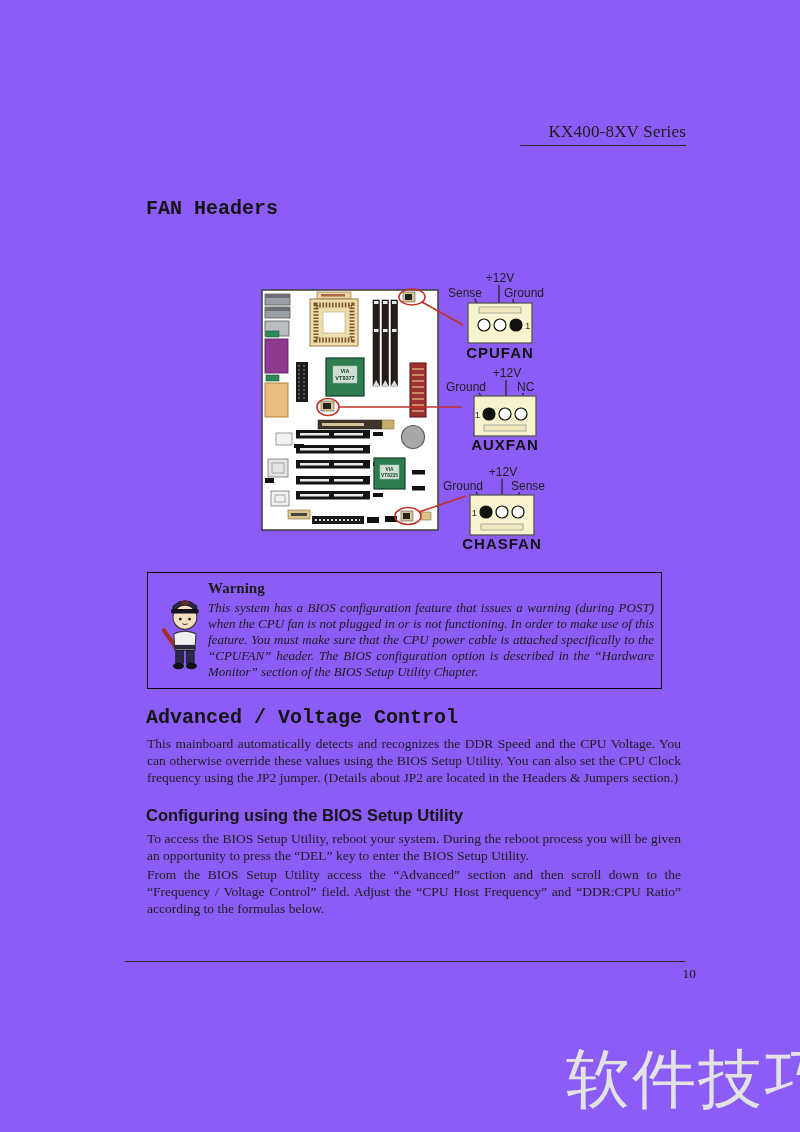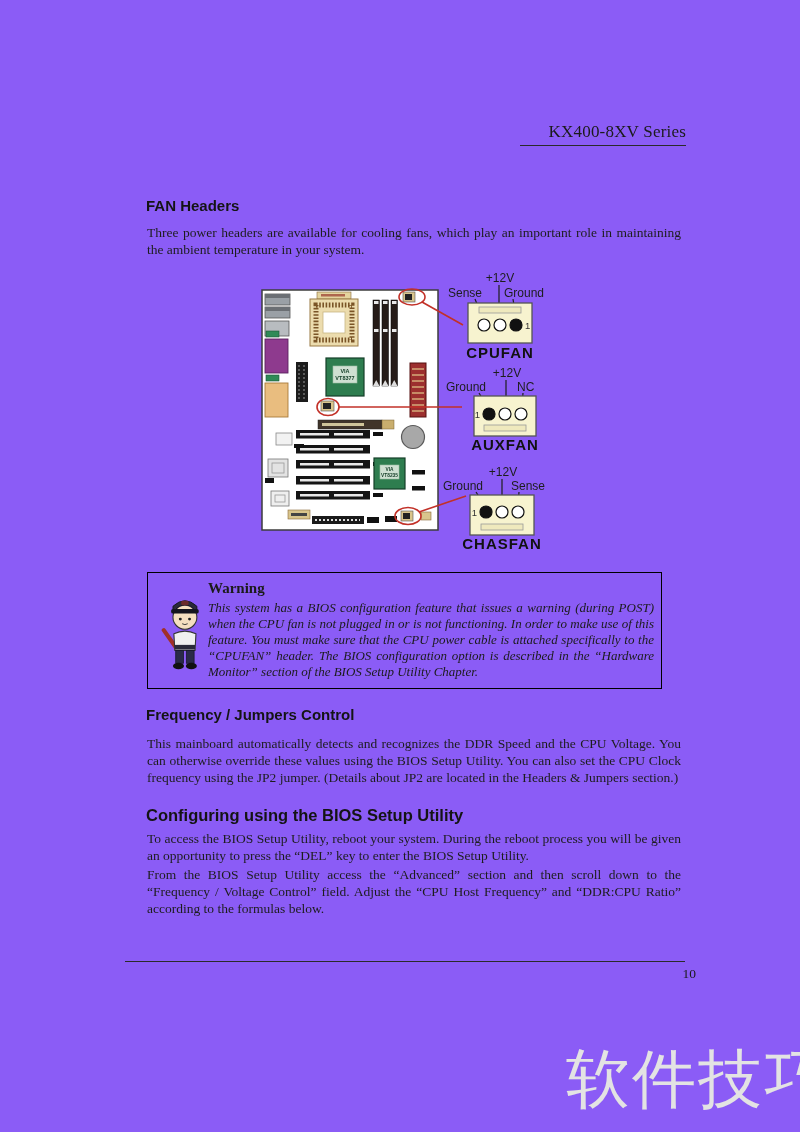--- a/index.html
+++ b/index.html
@@ -3,21 +3,21 @@
 <meta charset="utf-8">
 <style>
   html,body{margin:0;padding:0;background:#fff;}
   .page{position:relative;width:800px;height:1132px;background:#8b5cf6;overflow:hidden;
         font-family:"Liberation Serif",serif;color:#1b1b1b;}
   .abs{position:absolute;}
   
   .series{left:520px;top:122px;width:166px;text-align:right;font-size:17px;
           padding-bottom:3px;border-bottom:1.5px solid #2a2a2a;letter-spacing:.2px;}
   
-  .h1{font-family:Liberation Sans, sans-serif;font-weight:bold;font-size:15px;color:#141414;}
+  .h1{font-family:Liberation Mono, monospace;font-weight:bold;font-size:20px;color:#141414;}
   .h2{font-family:"Liberation Sans",sans-serif;font-weight:bold;font-size:16.5px;color:#141414;}
   
   .para{width:534px;font-size:13.5px;line-height:17px;text-align:justify;color:#1d1d1d;}
   
   .warnbox{left:147px;top:572px;width:513px;height:115px;border:1.5px solid #000;}
   .warn-title{position:absolute;left:60px;top:7px;font-weight:bold;font-size:15px;}
   .warn-body{position:absolute;left:60px;top:27px;width:446px;font-size:13px;line-height:16px;text-align:justify;font-style:italic;}
   
   .footline{left:125px;top:961px;width:560px;border-top:1.5px solid #2a2a2a;height:0;}
   .pagenum{left:136px;top:966px;width:560px;text-align:right;font-size:13.5px;}
@@ -32,21 +32,20 @@
   .chip-lbl-sm{font-family:"Liberation Sans",sans-serif;font-size:4.8px;font-weight:bold;fill:#17402a;}
 </style>
 </head>
 <body>
 
 <div class="page">
 
   <div class="abs series">KX400-8XV Series</div>
 
   <div class="abs h1" style="left:146px;top:197px;">FAN Headers</div>
-  <div class="abs para" style="left:147px;top:224px;">Three power headers are available for cooling fans, which play an important role in maintaining the ambient temperature in your system.</div>
 
   <svg class="abs" style="left:145px;top:265px;" width="420" height="300" viewBox="0 0 420 300">
 
     <rect x="117" y="25" width="176" height="240" fill="#ffffff" stroke="#3c3c3c" stroke-width="1.5"></rect>
 
     <g>
       <rect x="120" y="29" width="25" height="11" fill="#9aa0a6" stroke="#555" stroke-width="0.8"></rect>
       <rect x="120" y="29" width="25" height="4" fill="#6b6f74"></rect>
       <rect x="120" y="42" width="25" height="11" fill="#9aa0a6" stroke="#555" stroke-width="0.8"></rect>
       <rect x="120" y="42" width="25" height="4" fill="#6b6f74"></rect>
@@ -269,21 +268,21 @@
       <rect x="15" y="56" width="22" height="5" fill="#2a2a3a"></rect>
       <rect x="16" y="62" width="8.5" height="14" fill="#2a2a48" stroke="#15152a" stroke-width="0.8"></rect>
       <rect x="27.5" y="62" width="8.5" height="14" fill="#2a2a48" stroke="#15152a" stroke-width="0.8"></rect>
       <ellipse cx="19" cy="79" rx="6" ry="3.5" fill="#111"></ellipse>
       <ellipse cx="33" cy="79" rx="6" ry="3.5" fill="#111"></ellipse>
     </svg>
     <div class="warn-title">Warning</div>
     <div class="warn-body">This system has a BIOS configuration feature that issues a warning (during POST) when the CPU fan is not plugged in or is not functioning. In order to make use of this feature. You must make sure that the CPU power cable is attached specifically to the “CPUFAN” header. The BIOS configuration option is described in the “Hardware Monitor” section of the BIOS Setup Utility Chapter.</div>
   </div>
 
-  <div class="abs h1" style="left:146px;top:706px;">Frequency / Jumpers Control</div>
+  <div class="abs h1" style="left:146px;top:706px;">Advanced / Voltage Control</div>
   <div class="abs para" style="left:147px;top:735px;">This mainboard automatically detects and recognizes the DDR Speed and the CPU Voltage. You can otherwise override these values using the BIOS Setup Utility. You can also set the CPU Clock frequency using the JP2 jumper. (Details about JP2 are located in the Headers &amp; Jumpers section.)</div>
 
   <div class="abs para" style="left:147px;top:830px;">To access the BIOS Setup Utility, reboot your system. During the reboot process you will be given an opportunity to press the “DEL” key to enter the BIOS Setup Utility.</div>
   <div class="abs h2" style="left:146px;top:806px;">Configuring using the BIOS Setup Utility</div>
   <div class="abs para" style="left:147px;top:866px;">From the BIOS Setup Utility access the “Advanced” section and then scroll down to the “Frequency / Voltage Control” field. Adjust the “CPU Host Frequency” and “DDR:CPU Ratio” according to the formulas below.</div>
 
   <div class="abs footline"></div>
   <div class="abs pagenum">10</div>
 
   <div class="abs watermark">软件技巧</div>

